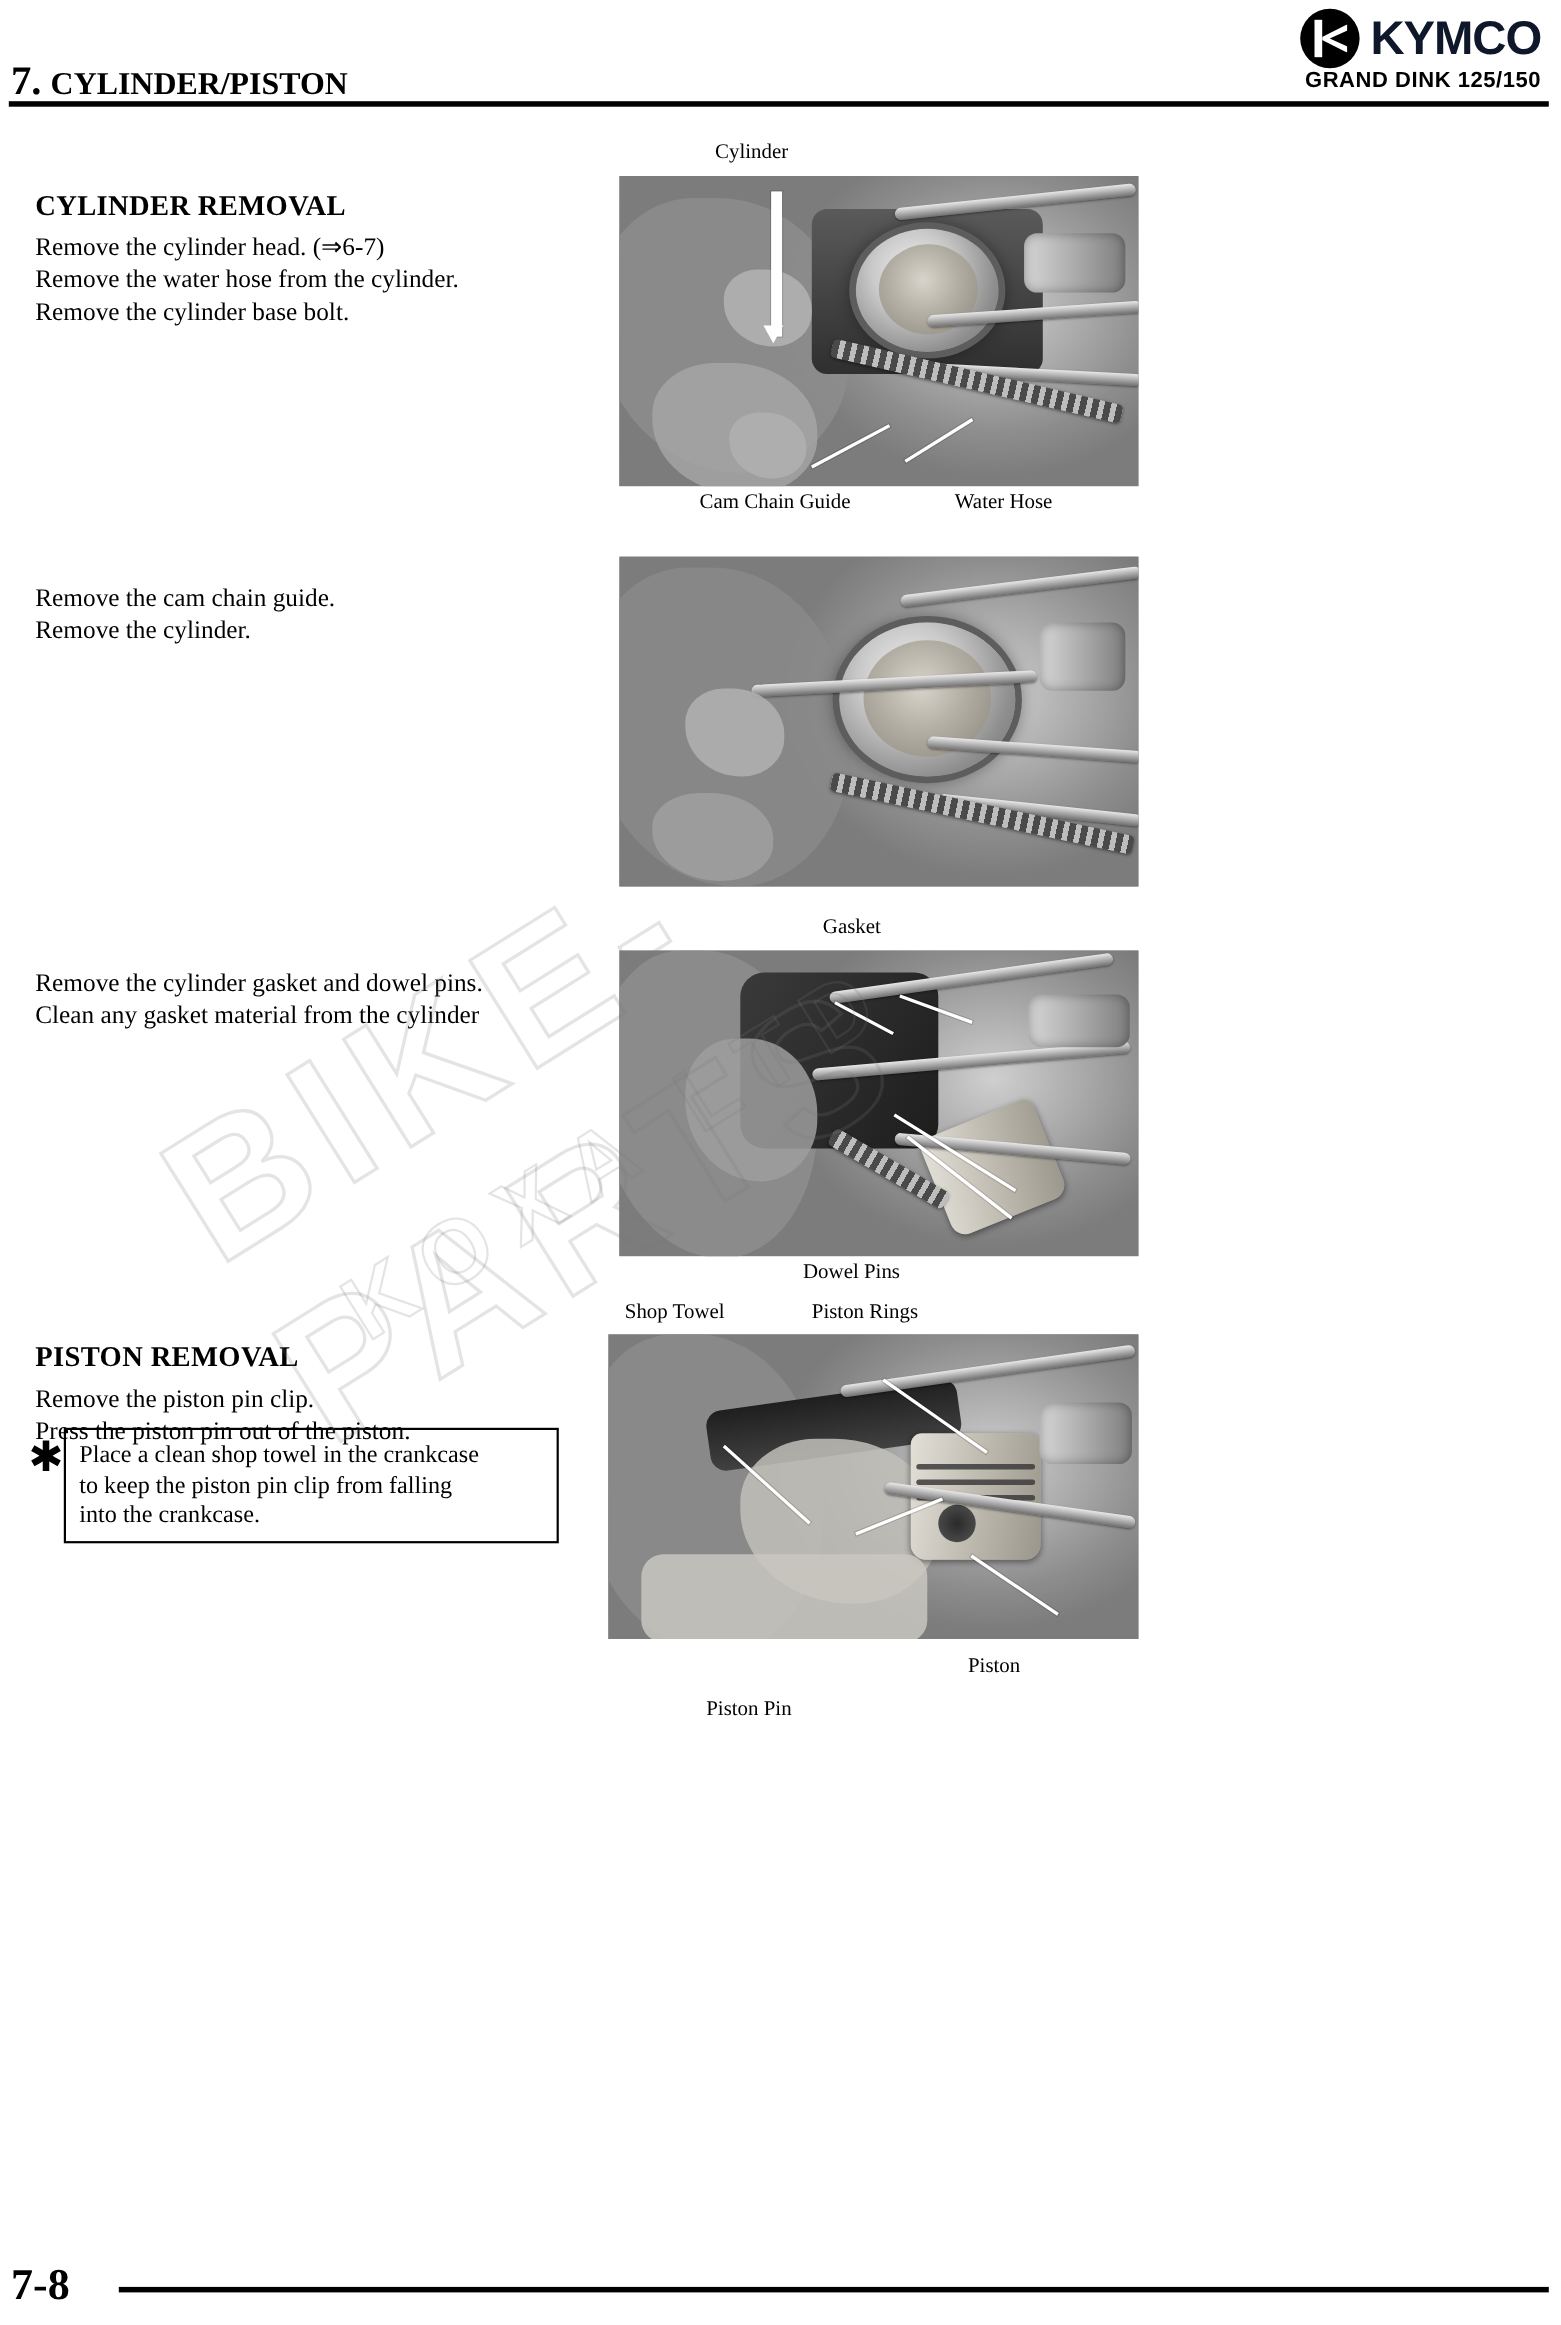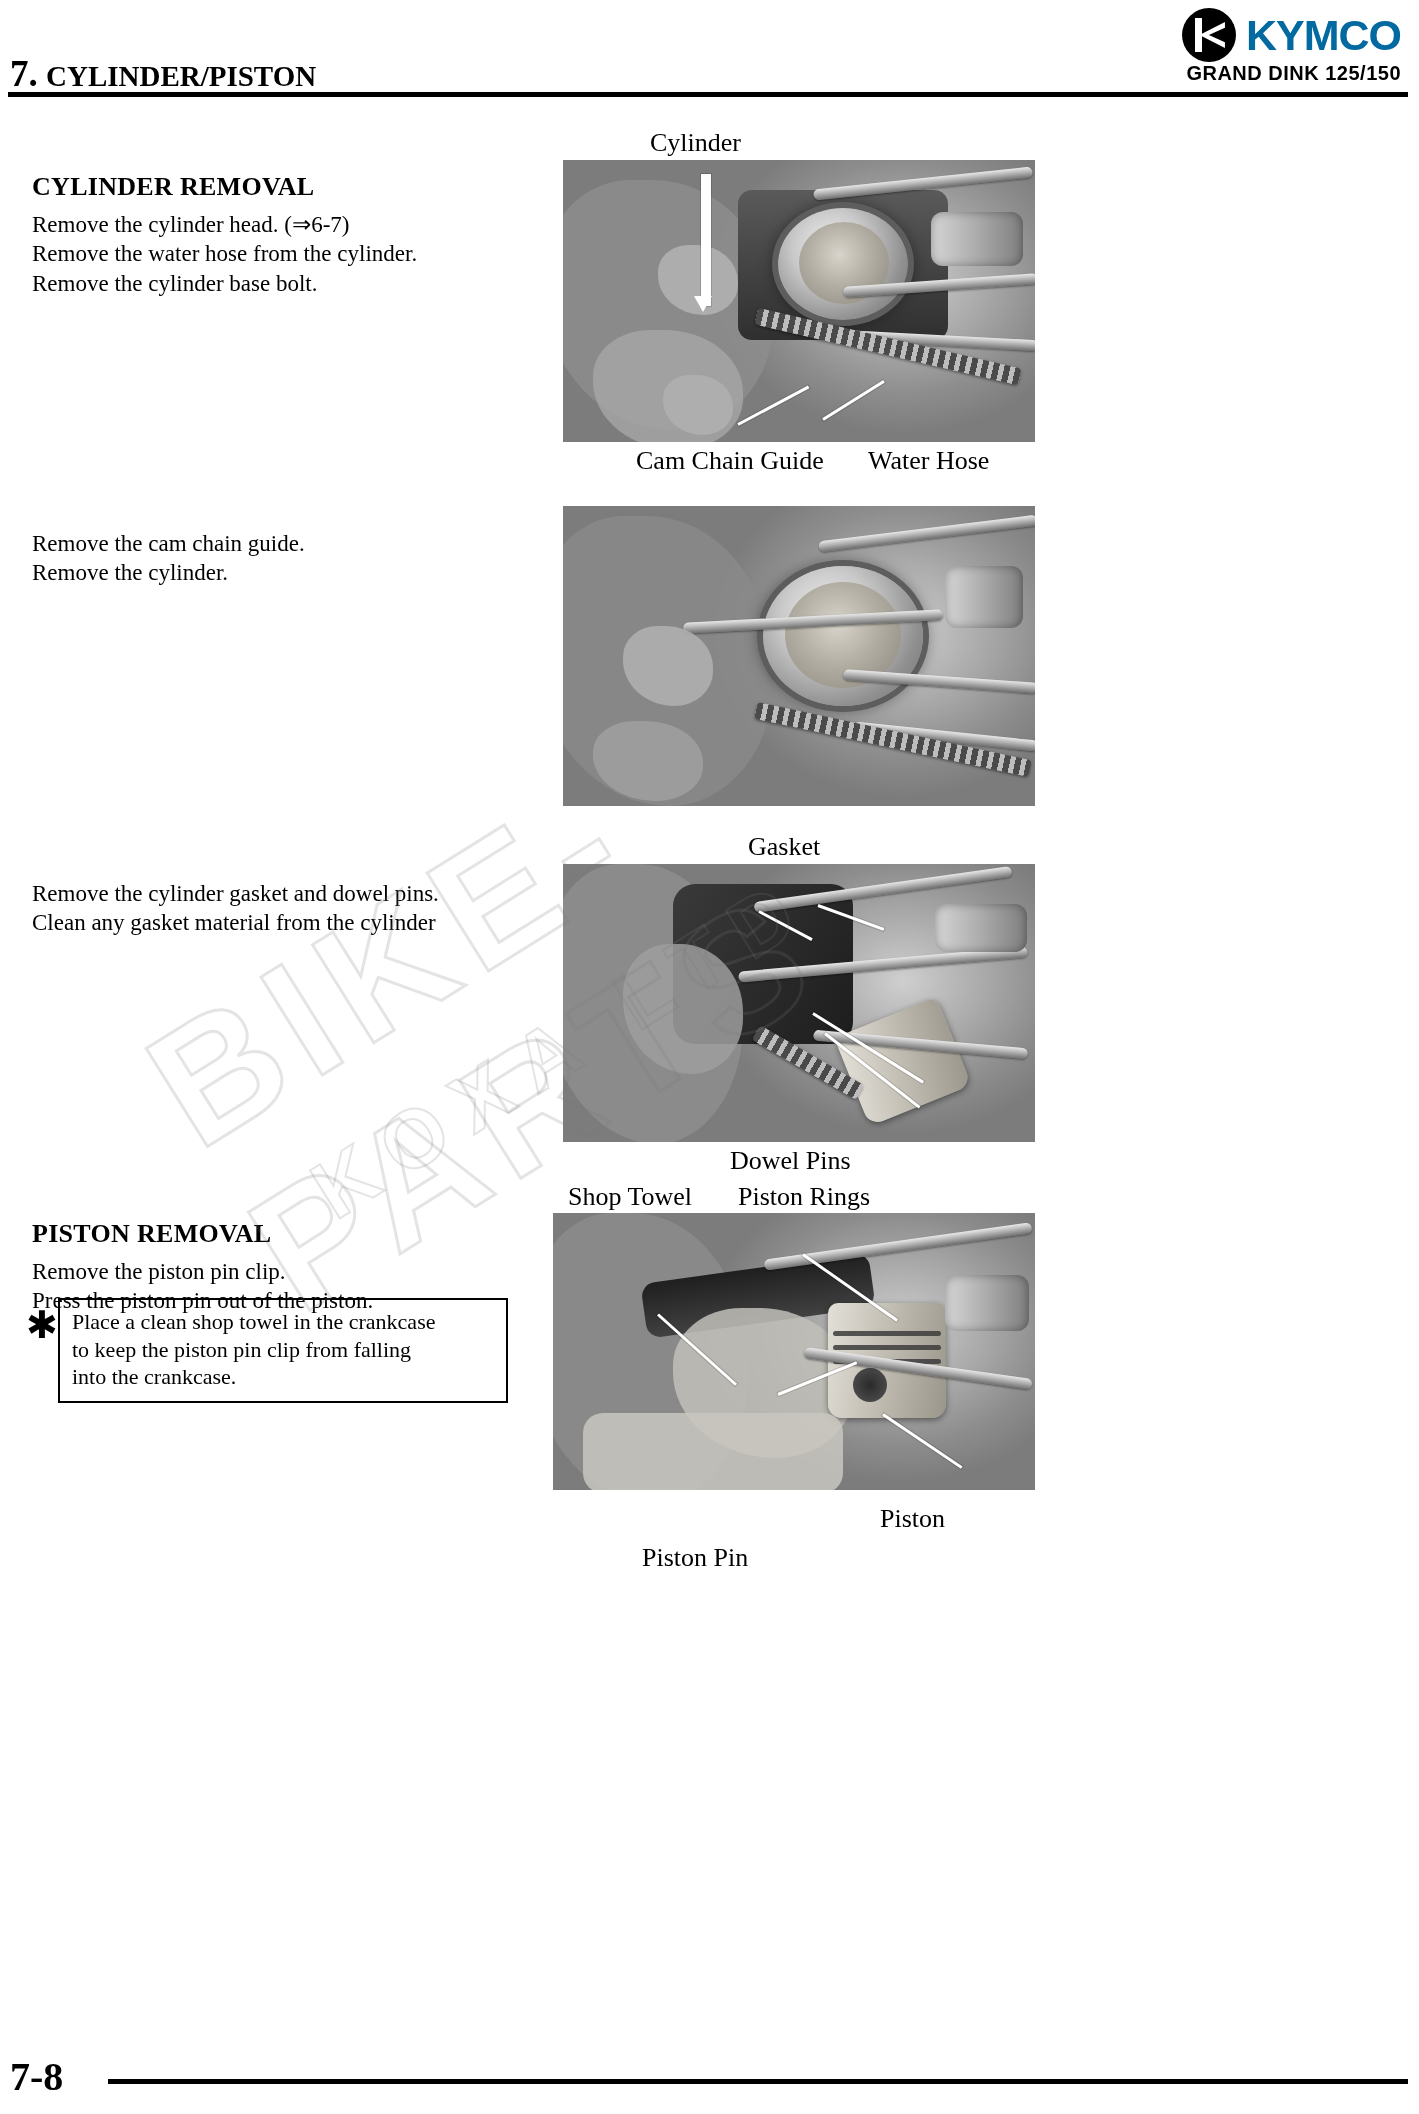--- a/index.html
+++ b/index.html
@@ -50,21 +50,21 @@
     width: 23px;
     height: 26px;
     background: #fff;
     clip-path: polygon(100% 0, 100% 22%, 30% 50%, 100% 78%, 100% 100%, 0 55%, 0 45%);
   }
   .logo-text {
     font-family: "Liberation Sans", sans-serif;
     font-weight: bold;
     font-size: 43px;
     letter-spacing: -1px;
-    color: #0369a1;
+    color: #0f172a;
   }
 
   .chapter-title {
     position: absolute;
     left: 10px;
     top: 52px;
     font-family: "Liberation Serif", serif;
     font-weight: bold;
     font-size: 33px;
     white-space: nowrap;
@@ -227,21 +227,21 @@
     position: absolute;
     background: linear-gradient(#1f1f1f, #414141);
     border-radius: 14px;
     transform: rotate(-8deg);
   }
 
   
   .callout {
     position: absolute;
     font-family: "Liberation Serif", serif;
-    font-size: 26px;
+    font-size: 19px;
     white-space: nowrap;
   }
   .lead {
     position: absolute;
     background: #ffffff;
     height: 3px;
     transform-origin: left center;
     box-shadow: 0 0 0 1px rgba(0,0,0,.15);
   }
   .arrow-head {

